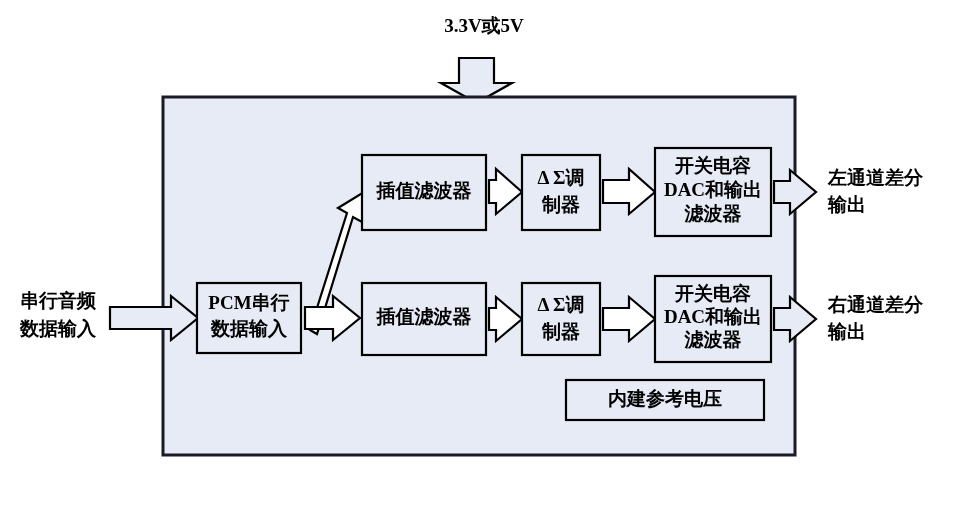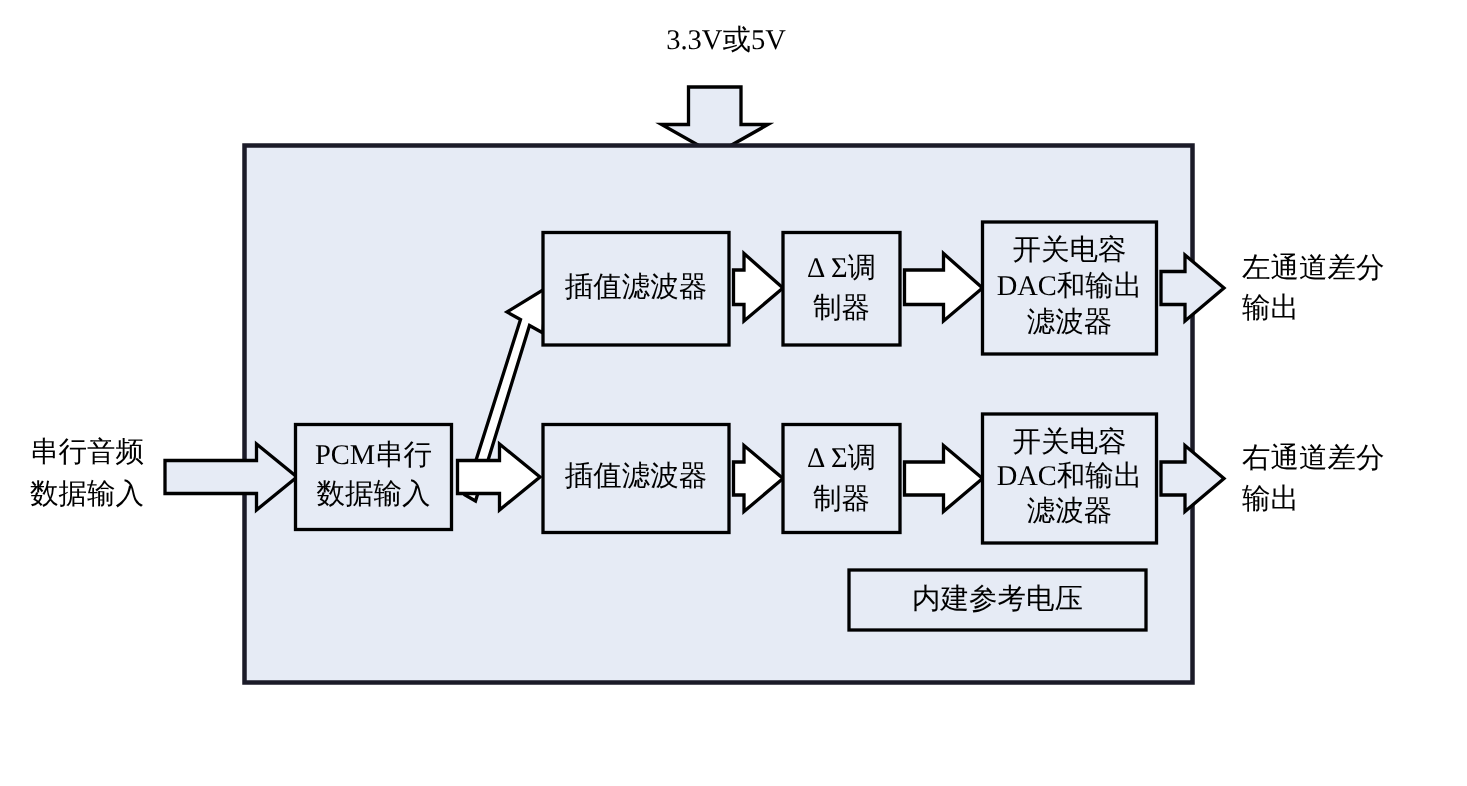--- a/index.html
+++ b/index.html
@@ -10,20 +10,21 @@
   body {
     width: 978px;
     height: 524px;
     font-family: "Liberation Serif", "DejaVu Serif", serif;
     overflow: hidden;
   }
   #diagram-root {
     position: relative;
     width: 978px;
     height: 524px;
+    font-weight: bold;
   }
   svg#diagram-svg {
     position: absolute;
     top: 0;
     left: 0;
     width: 978px;
     height: 524px;
   }
   .blk-fill {
     fill: #e6ebf5;

